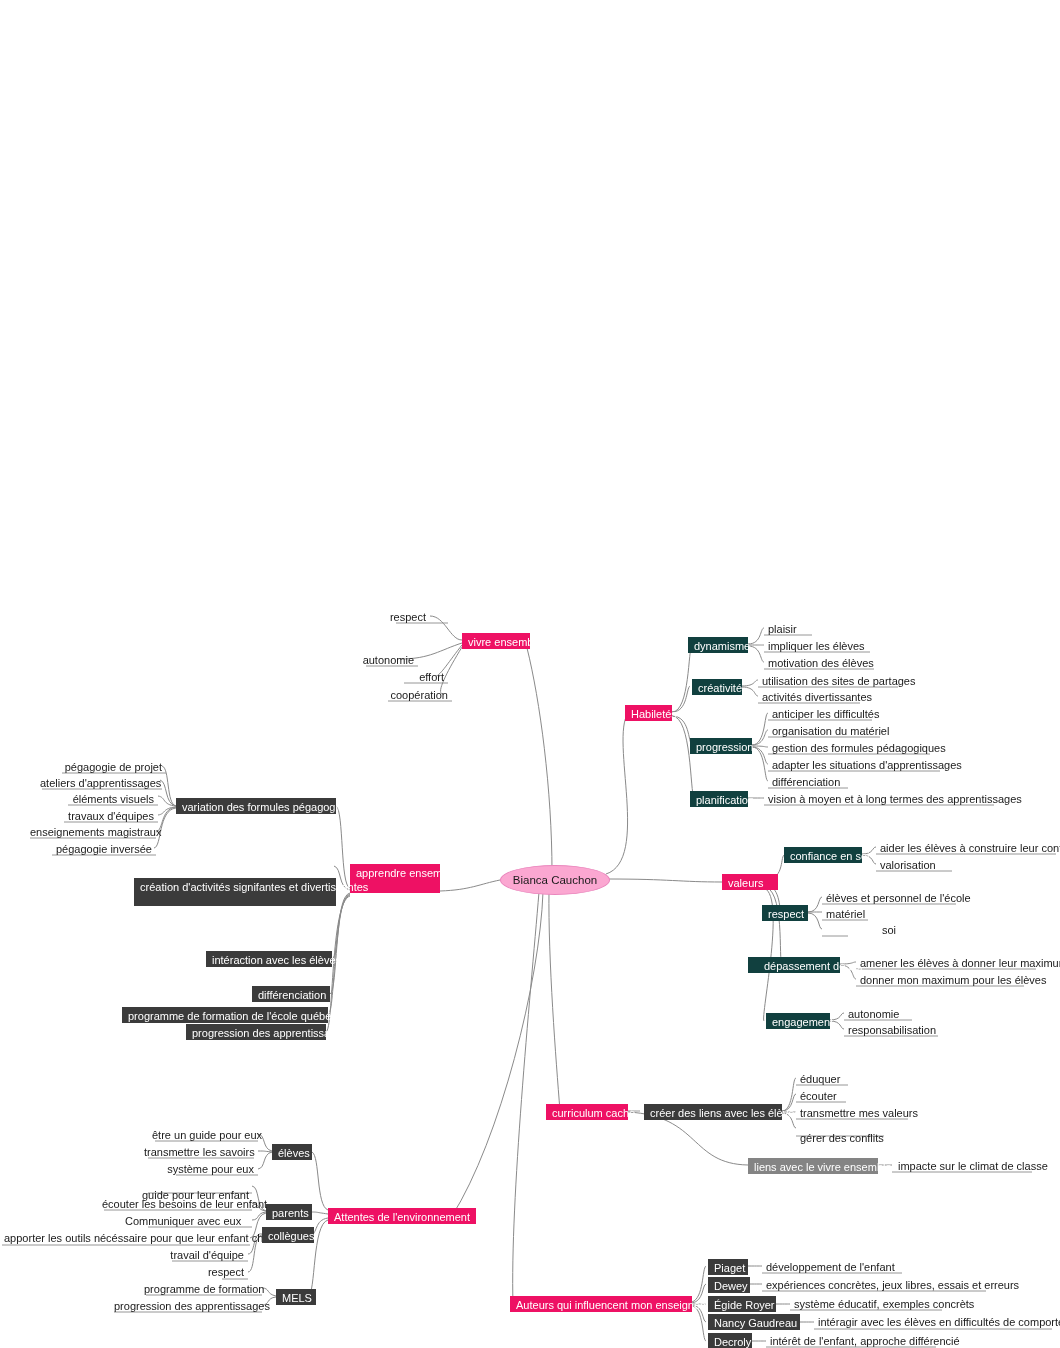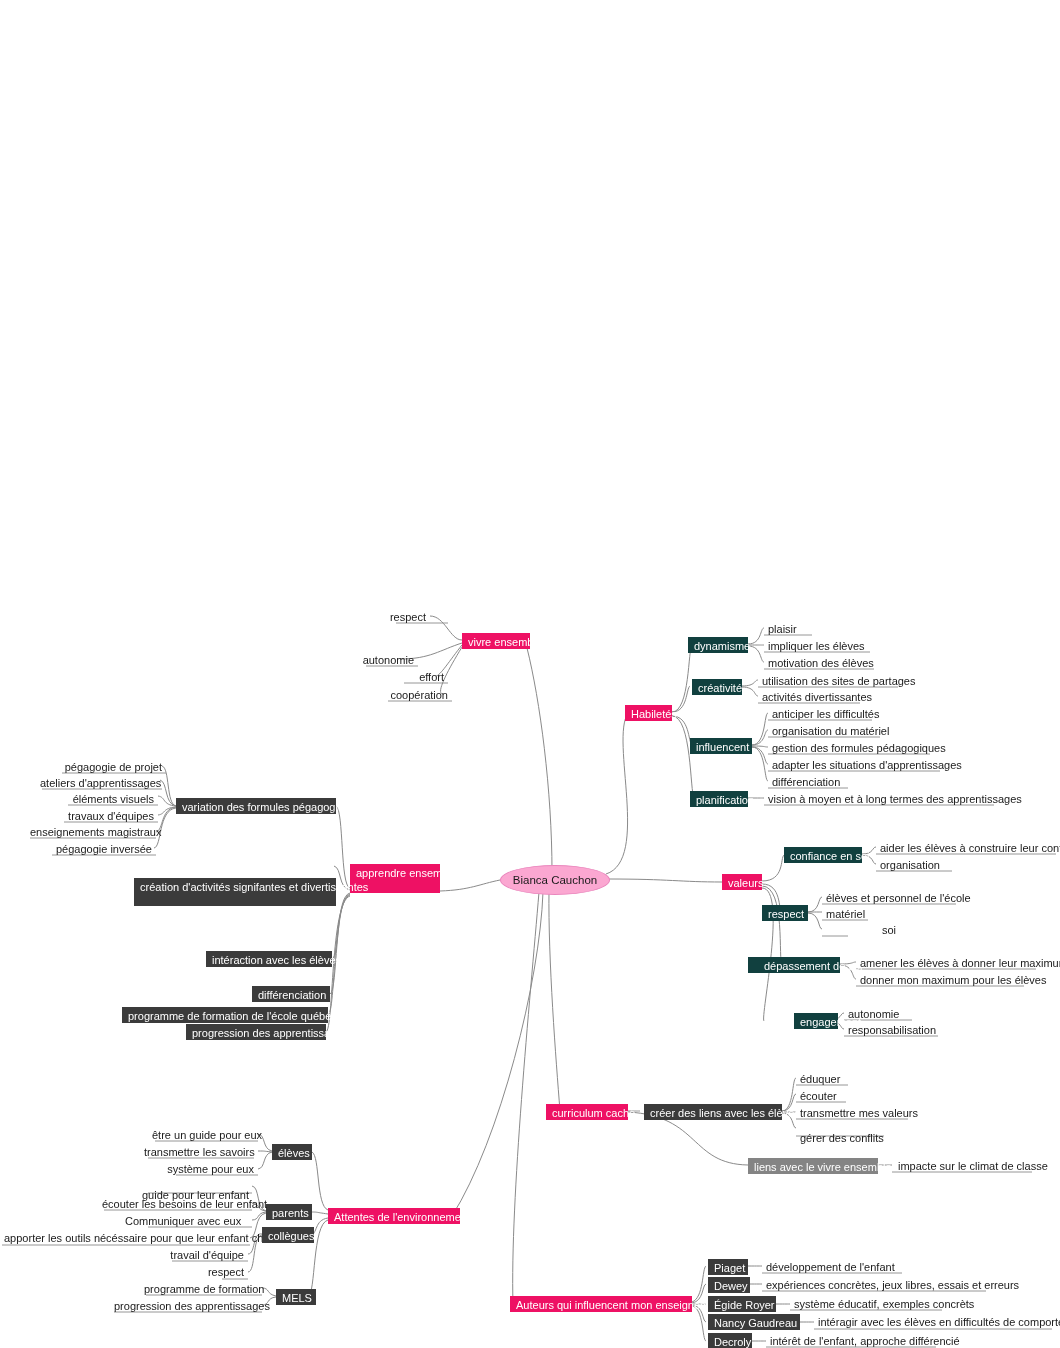--- a/index.html
+++ b/index.html
@@ -237,65 +237,65 @@
     <span>motivation des élèves</span></div>
 
   <div class="node teal" style="left:692px;top:679px;width:50px;height:16px;">
     <span>créativité</span></div>
   <div class="node leaf" style="left:758px;top:673px;">
     <span>utilisation des sites de partages</span></div>
   <div class="node leaf" style="left:758px;top:689px;">
     <span>activités divertissantes</span></div>
 
   <div class="node teal" style="left:690px;top:738px;width:62px;height:16px;">
-    <span>influencent</span></div>
+    <span>progression</span></div>
   <div class="node leaf" style="left:768px;top:706px;">
     <span>anticiper les difficultés</span></div>
   <div class="node leaf" style="left:768px;top:723px;">
     <span>organisation du matériel</span></div>
   <div class="node leaf" style="left:768px;top:740px;">
     <span>gestion des formules pédagogiques</span></div>
   <div class="node leaf" style="left:768px;top:757px;">
     <span>adapter les situations d'apprentissages</span></div>
   <div class="node leaf" style="left:768px;top:774px;">
     <span>différenciation</span></div>
 
   <div class="node teal" style="left:690px;top:791px;width:58px;height:16px;">
     <span>planification</span></div>
   <div class="node leaf" style="left:764px;top:791px;">
     <span>vision à moyen et à long termes des apprentissages</span></div>
 
-  <div class="node lvl1" style="left:722px;top:874px;width:40px;height:16px;">
+  <div class="node lvl1" style="left:722px;top:874px;width:56px;height:16px;">
     <span>valeurs</span>
   </div>
 
   <div class="node teal" style="left:784px;top:847px;width:78px;height:16px;">
     <span>confiance en soi</span></div>
   <div class="node leaf" style="left:876px;top:840px;">
     <span>aider les élèves à construire leur confiance</span></div>
   <div class="node leaf" style="left:876px;top:857px;">
-    <span>organisation</span></div>
+    <span>valorisation</span></div>
 
   <div class="node teal" style="left:762px;top:905px;width:46px;height:16px;">
     <span>respect</span></div>
   <div class="node leaf" style="left:822px;top:890px;">
     <span>élèves et personnel de l'école</span></div>
   <div class="node leaf" style="left:822px;top:906px;">
     <span>matériel</span></div>
   <div class="node leaf" style="left:866px;top:922px;margin-left:12px;">
     <span>soi</span></div>
 
   <div class="node teal" style="left:748px;top:957px;width:92px;height:16px;padding-left:16px;">
     <span>dépassement de soi</span></div>
   <div class="node leaf" style="left:856px;top:955px;">
     <span>amener les élèves à donner leur maximum</span></div>
   <div class="node leaf" style="left:856px;top:972px;">
     <span>donner mon maximum pour les élèves</span></div>
 
-  <div class="node teal" style="left:794px;top:1013px;width:44px;height:16px;">
+  <div class="node teal" style="left:766px;top:1013px;width:64px;height:16px;">
     <span>engagement</span></div>
   <div class="node leaf" style="left:844px;top:1006px;">
     <span>autonomie</span></div>
   <div class="node leaf" style="left:844px;top:1022px;">
     <span>responsabilisation</span></div>
 
   <div class="node lvl1" style="left:350px;top:864px;width:90px;height:29px;">
     <span>apprendre ensemble</span>
   </div>
 
@@ -336,21 +336,21 @@
     <span>écouter</span></div>
   <div class="node leaf" style="left:796px;top:1105px;">
     <span>transmettre mes valeurs</span></div>
   <div class="node leaf" style="left:796px;top:1122px;margin-top:8px;">
     <span>gérer des conflits</span></div>
   <div class="node midgray" style="left:748px;top:1158px;width:130px;height:16px;">
     <span>liens avec le  vivre ensemble</span></div>
   <div class="node leaf" style="left:894px;top:1158px;">
     <span>impacte sur le climat de classe</span></div>
 
-  <div class="node lvl1" style="left:328px;top:1208px;width:132px;height:16px;">
+  <div class="node lvl1" style="left:328px;top:1208px;width:148px;height:16px;">
     <span>Attentes de l'environnement</span>
   </div>
 
   <div class="node dark" style="left:272px;top:1144px;width:40px;height:16px;">
     <span>élèves</span></div>
   <div class="node leaf r" style="left:148px;top:1127px;width:110px;">
     <span>être un guide pour eux</span></div>
   <div class="node leaf r" style="left:140px;top:1144px;width:114px;">
     <span>transmettre les savoirs</span></div>
   <div class="node leaf r" style="left:150px;top:1161px;width:108px;">

